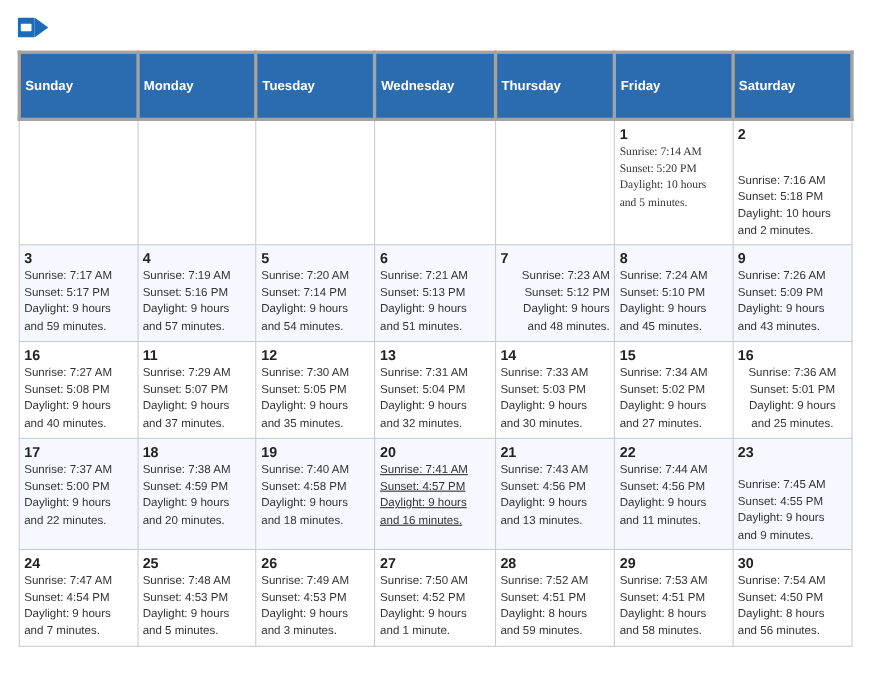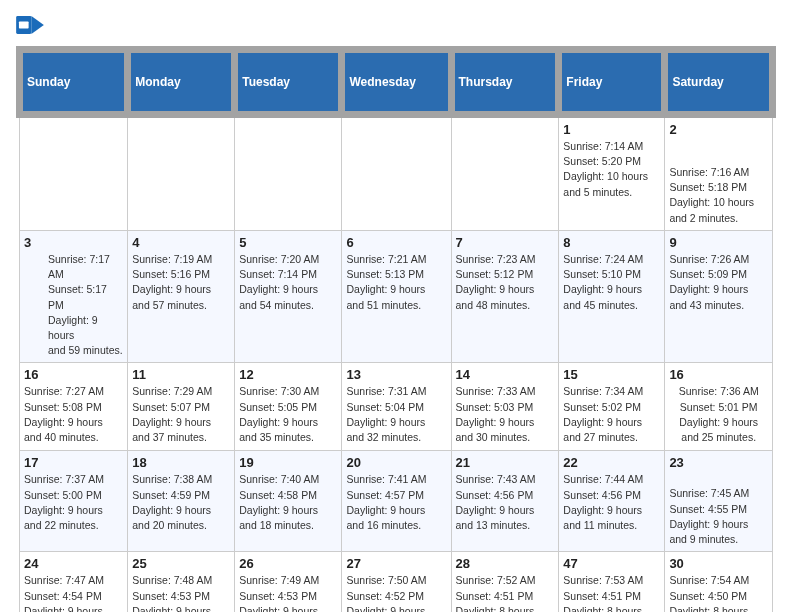--- a/index.html
+++ b/index.html
@@ -42,21 +42,21 @@
       border-collapse: collapse;
       font-size: 11px;
     }
     thead tr th {
       background: #2b6cb0;
       color: #fff;
       padding: 22px 4px;
       text-align: left;
       font-size: 12px;
       font-weight: bold;
-      border: 7px solid #a3a3a3;
+      border: 3px solid #a3a3a3;
     }
     tbody tr td {
       border: 1px solid #ccc;
       vertical-align: top;
       padding: 4px;
       height: 88px;
       width: 112px;
       background: #fff;
     }
     tbody tr:nth-child(even) td {
@@ -112,37 +112,37 @@
   </thead>
   <tbody id="calendar-body">
   <tr>
         <td class="empty-cell"></td>
         <td class="empty-cell"></td>
         <td class="empty-cell"></td>
         <td class="empty-cell"></td>
         <td class="empty-cell"></td>
         <td>
           <span class="day-num">1</span>
-          <div class="day-info" style="white-space: pre-line;">Sunrise: 7:14 AM
+          <div class="day-info" style="white-space: pre-line; font-family: Liberation Serif, serif;">Sunrise: 7:14 AM
 Sunset: 5:20 PM
 Daylight: 10 hours
 and 5 minutes.</div>
         </td>
         <td>
           <span class="day-num">2</span>
           <div class="day-info" style="white-space: pre-line; margin-top: 28px;">Sunrise: 7:16 AM
 Sunset: 5:18 PM
 Daylight: 10 hours
 and 2 minutes.</div>
         </td>
       </tr>
       <tr>
         <td>
           <span class="day-num">3</span>
-          <div class="day-info" style="white-space: pre-line; margin-left: 24px;">Sunrise: 7:17 AM
+          <div class="day-info" style="white-space: pre-line;">Sunrise: 7:17 AM
 Sunset: 5:17 PM
 Daylight: 9 hours
 and 59 minutes.</div>
         </td>
         <td>
           <span class="day-num">4</span>
           <div class="day-info" style="white-space: pre-line;">Sunrise: 7:19 AM
 Sunset: 5:16 PM
 Daylight: 9 hours
 and 57 minutes.</div>
@@ -156,21 +156,21 @@
         </td>
         <td>
           <span class="day-num">6</span>
           <div class="day-info" style="white-space: pre-line;">Sunrise: 7:21 AM
 Sunset: 5:13 PM
 Daylight: 9 hours
 and 51 minutes.</div>
         </td>
         <td>
           <span class="day-num">7</span>
-          <div class="day-info" style="white-space: pre-line;">Sunrise: 7:23 AM
+          <div class="day-info" style="white-space: pre-line; text-align: right;">Sunrise: 7:23 AM
 Sunset: 5:12 PM
 Daylight: 9 hours
 and 48 minutes.</div>
         </td>
         <td>
           <span class="day-num">8</span>
           <div class="day-info" style="white-space: pre-line;">Sunrise: 7:24 AM
 Sunset: 5:10 PM
 Daylight: 9 hours
 and 45 minutes.</div>
@@ -251,21 +251,21 @@
         </td>
         <td>
           <span class="day-num">19</span>
           <div class="day-info" style="white-space: pre-line;">Sunrise: 7:40 AM
 Sunset: 4:58 PM
 Daylight: 9 hours
 and 18 minutes.</div>
         </td>
         <td>
           <span class="day-num">20</span>
-          <div class="day-info" style="white-space: pre-line;">Sunrise: 7:41 AM
+          <div class="day-info" style="white-space: pre-line; text-decoration: underline;">Sunrise: 7:41 AM
 Sunset: 4:57 PM
 Daylight: 9 hours
 and 16 minutes.</div>
         </td>
         <td>
           <span class="day-num">21</span>
           <div class="day-info" style="white-space: pre-line;">Sunrise: 7:43 AM
 Sunset: 4:56 PM
 Daylight: 9 hours
 and 13 minutes.</div>
@@ -315,21 +315,21 @@
 and 1 minute.</div>
         </td>
         <td>
           <span class="day-num">28</span>
           <div class="day-info" style="white-space: pre-line;">Sunrise: 7:52 AM
 Sunset: 4:51 PM
 Daylight: 8 hours
 and 59 minutes.</div>
         </td>
         <td>
-          <span class="day-num">47</span>
+          <span class="day-num">29</span>
           <div class="day-info" style="white-space: pre-line;">Sunrise: 7:53 AM
 Sunset: 4:51 PM
 Daylight: 8 hours
 and 58 minutes.</div>
         </td>
         <td>
           <span class="day-num">30</span>
           <div class="day-info" style="white-space: pre-line;">Sunrise: 7:54 AM
 Sunset: 4:50 PM
 Daylight: 8 hours

